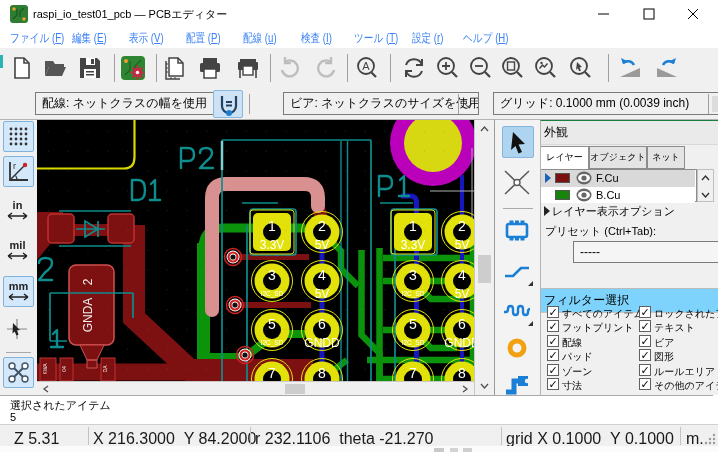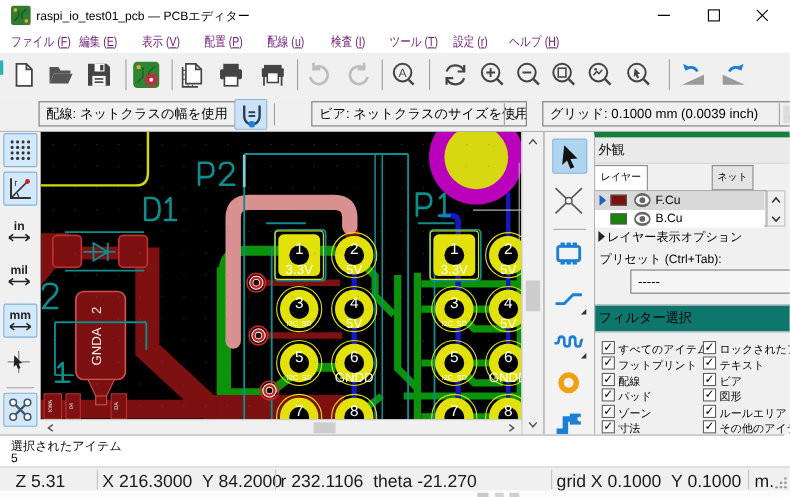--- a/index.html
+++ b/index.html
@@ -1,39 +1,39 @@
 <!DOCTYPE html>
 <html><head><meta charset="utf-8">
 <style>
 *{margin:0;padding:0;box-sizing:border-box;}
 html,body{width:718px;height:452px;overflow:hidden;}
 body{font-family:"Liberation Sans",sans-serif;background:#fff;position:relative;}
 .abs{position:absolute;}
 #titlebar{left:0;top:0;width:718px;height:28px;background:#fff;}
 #title-text{left:33px;top:7px;font-size:11px;color:#000;}
-#menubar{left:0;top:28px;width:718px;height:20px;background:#fff;font-size:12px;color:#701a75;}
+#menubar{left:0;top:28px;width:718px;height:20px;background:#fff;font-size:12px;color:#3b82f6;}
 #menubar span{position:absolute;top:2px;transform:scaleX(0.8);transform-origin:0 0;white-space:nowrap;}
 #toolbar1{left:0;top:48px;width:718px;height:40px;background:#f0f0f0;}
 #toolbar2{left:0;top:88px;width:718px;height:32px;background:#f0f0f0;border-bottom:1px solid #b4b4b4;}
 .combo{position:absolute;height:23px;background:#f0f0f0;border:1px solid #7a7a7a;font-size:12px;color:#000;line-height:21px;padding-left:6px;overflow:hidden;white-space:nowrap;margin-left:27px;}
 .combo .arr{position:absolute;right:6px;top:8px;width:7px;height:7px;}
 .combo .arr:before{content:"";position:absolute;left:0;top:0;width:5px;height:5px;border-right:1.4px solid #333;border-bottom:1.4px solid #333;transform:rotate(45deg) scale(1,0.8);}
 .tsep{position:absolute;width:1px;background:#a0a0a0;}
 .ticon{position:absolute;width:24px;height:24px;top:8px;}
 #leftbar{left:0;top:120px;width:37px;height:275px;background:#f0f0f0;}
 .lbtn{position:absolute;left:3px;width:31px;height:31px;border-radius:2px;}
 .lbtn.on{background:#d3e9fb;border:1px solid #7fb2dc;}
 #canvas-wrap{left:37px;top:120px;width:437px;height:261px;background:#000;overflow:hidden;}
 #hscroll{left:37px;top:381px;width:437px;height:14px;background:#f0f0f0;border-top:1px solid #c8c8c8;}
 #vscroll{left:474px;top:120px;width:20px;height:275px;background:#f0f0f0;border-left:1px solid #c8c8c8;}
 .sthumb{position:absolute;background:#cdcdcd;}
 #rightbar{left:494px;top:120px;width:46px;height:275px;background:#f3f3f3;border-left:1px solid #9a9a9a;}
 .rbtn{position:absolute;left:7px;width:32px;height:32px;border-radius:2px;}
 .rbtn.on{background:#aed4ef;border:1px solid #86b7de;}
-#panel{left:540px;top:120px;width:178px;height:275px;background:#f0f0f0;border-left:1px solid #b4b4b4;border-top:5px solid #15803d;overflow:hidden;}
+#panel{left:540px;top:120px;width:178px;height:275px;background:#f0f0f0;border-left:1px solid #b4b4b4;border-top:1px solid #15803d;overflow:hidden;}
 .phead{position:absolute;left:0;width:178px;font-size:12px;color:#000;padding:3px 0 3px 3px;}
 .tab{position:absolute;top:25px;height:23px;font-size:9px;color:#000;text-align:center;border:1px solid #8c8c8c;background:#e4e4e4;line-height:21px;}
 .tab.active{background:#fff;border-bottom:1px solid #fff;height:24px;}
 #msgarea{left:0;top:395px;width:713px;height:29px;background:#fff;border-top:1px solid #aaa;font-size:11px;color:#000;}
 #statusbar{left:0;top:424px;width:718px;height:22px;background:#f0f0f0;border-top:1px solid #d0d0d0;font-size:16px;color:#1a1a1a;}
 #statusbar span{position:absolute;top:5px;}
 .ssep{position:absolute;top:2px;height:18px;width:1px;background:#c3c3c3;}
 #bottomsliver{left:0;top:446px;width:718px;height:6px;background:#fbfbfb;}
 .wbtn{position:absolute;top:0;width:45px;height:28px;}
 .cb{position:absolute;width:12px;height:12px;border:1px solid #606060;background:#fff;font-size:11px;line-height:11px;text-align:center;color:#000;}
@@ -496,20 +496,21 @@
   <div class="rbtn" style="top:249px"><svg width="30" height="30">
         <path d="M4 23 H12 V12 H24" fill="none" stroke="#1c7fd6" stroke-width="5"></path>
         <rect x="16" y="7" width="10" height="10" fill="#1c7fd6"></rect>
         <circle cx="25" cy="12" r="2.2" fill="#f0f0f0"></circle>
       </svg></div>
 </div>
 
 <div class="abs" id="panel">
   <div class="phead" style="top:0;background:#eaeaea;border-bottom:1px solid #d8d8d8">外観</div>
   <div class="tab active" style="left:-1px;width:49px">レイヤー</div>
+  <div class="tab" style="left:48px;width:58px">オブジェクト</div>
   <div class="tab" style="left:106px;width:38px">ネット</div>
   <div class="abs" style="left:-1px;top:48px;width:157px;height:33px;background:#fff;border:1px solid #8c8c8c;border-left:none">
     <div class="abs" style="left:0;top:0;width:155px;height:17px;background:#d9d9d9">
       <svg class="abs" style="left:4px;top:3px" width="8" height="10">
           <path d="M1 0 L7 5 L1 10 Z" fill="#1c62b9"></path>
         </svg>
       <div class="abs" style="left:15px;top:3px;width:15px;height:10px;background:#7a1010;border:1px solid #555"></div>
       <svg class="abs" style="left:36px;top:1px" width="16" height="14">
           <ellipse cx="8" cy="7" rx="7.5" ry="6.5" fill="#666"></ellipse>
           <ellipse cx="8" cy="7" rx="6" ry="4" fill="#fff"></ellipse>
@@ -536,21 +537,21 @@
       </svg>
   </div>
   <div class="abs" style="left:4px;top:103px;font-size:11px">プリセット (Ctrl+Tab):</div>
   <div class="abs" style="left:0;top:82px;width:178px;height:17px;font-size:11px">
     <svg class="abs" style="left:2px;top:3px" width="8" height="10">
         <path d="M1 0 L7 5 L1 10 Z" fill="#222"></path>
       </svg>
     <span class="abs" style="left:11px;top:1px">レイヤー表示オプション</span>
   </div>
   <div class="combo" style="left:5px;top:120px;width:167px;height:22px;background:#f5f5f5">-----<span class="arr"></span></div>
-  <div class="phead" style="top:152px;background:#0f766e;border-top:1px solid #bbb;border-bottom:1px solid #c4c4c4">フィルター選択</div>
+  <div class="phead" style="top:167px;background:#7dd3fc;border-top:1px solid #bbb;border-bottom:1px solid #c4c4c4">フィルター選択</div>
 
   <div class="cb" style="left:6px;top:185px">✓</div>
     <div class="cblabel" style="left:21px;top:186px">すべてのアイテム</div>
   <div class="cb" style="left:98px;top:185px">✓</div>
     <div class="cblabel" style="left:113px;top:186px">ロックされたアイテム</div>
   <div class="cb" style="left:6px;top:199px">✓</div>
     <div class="cblabel" style="left:21px;top:200px">フットプリント</div>
   <div class="cb" style="left:98px;top:199px">✓</div>
     <div class="cblabel" style="left:113px;top:200px">テキスト</div>
   <div class="cb" style="left:6px;top:214px">✓</div>

